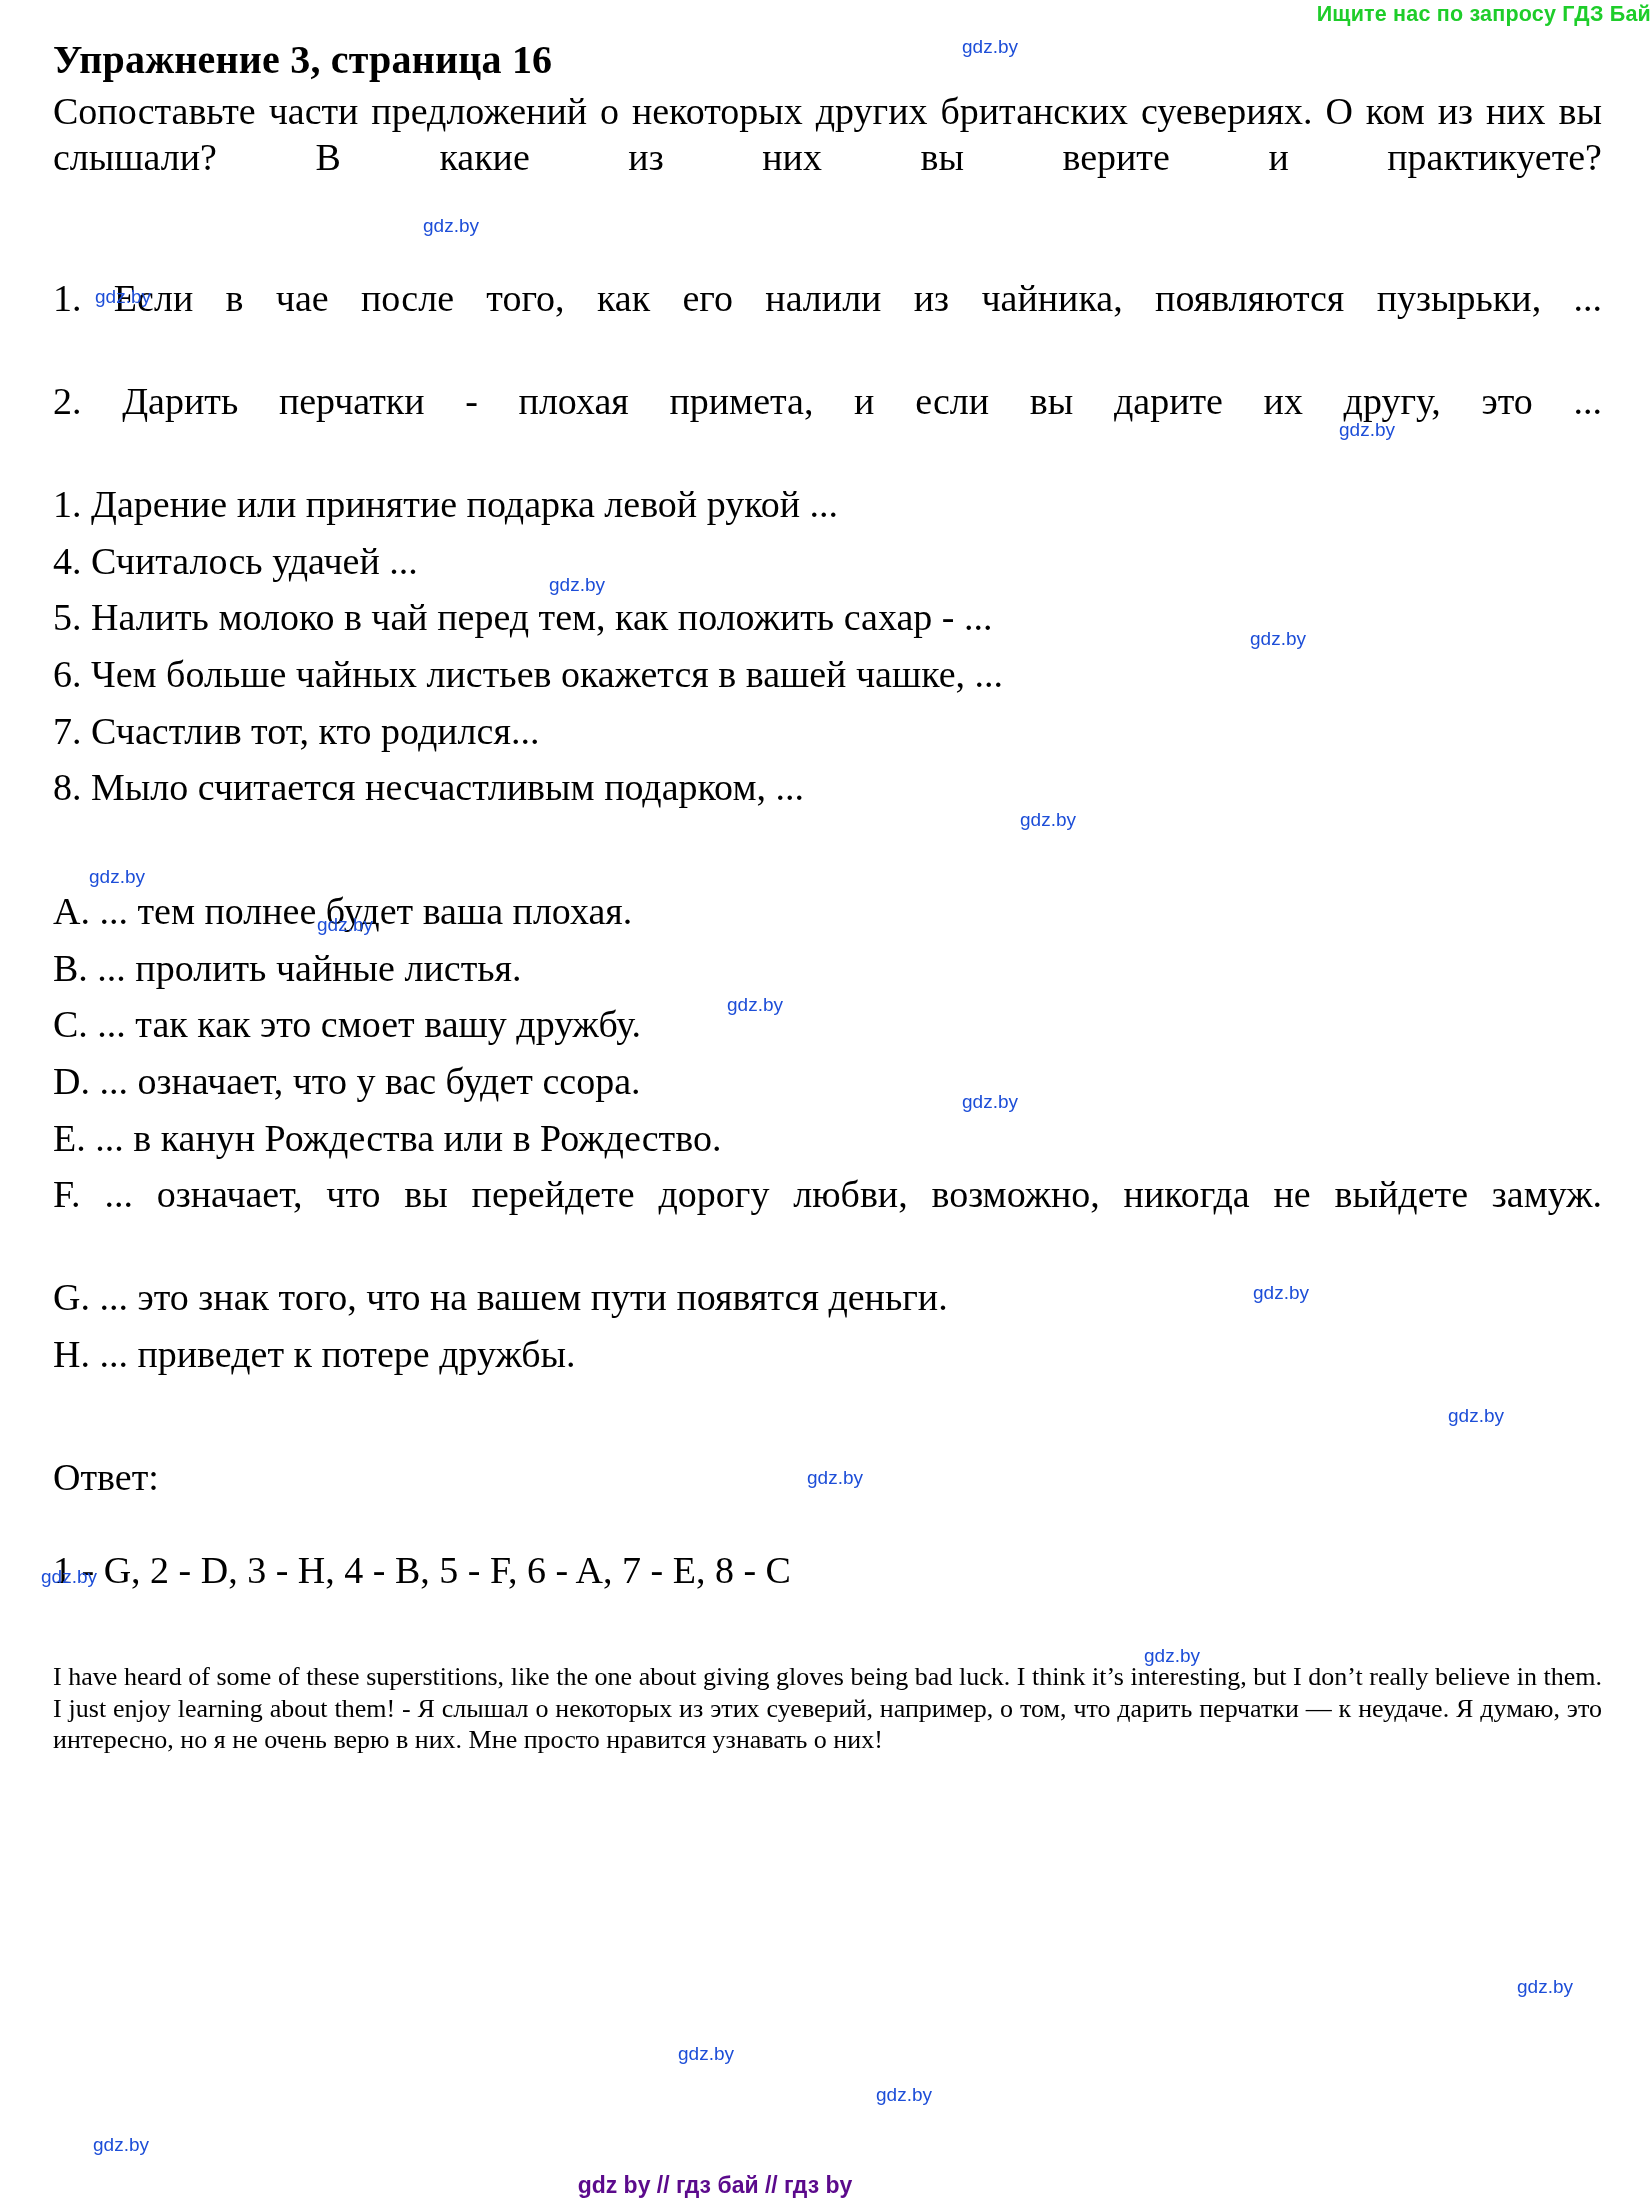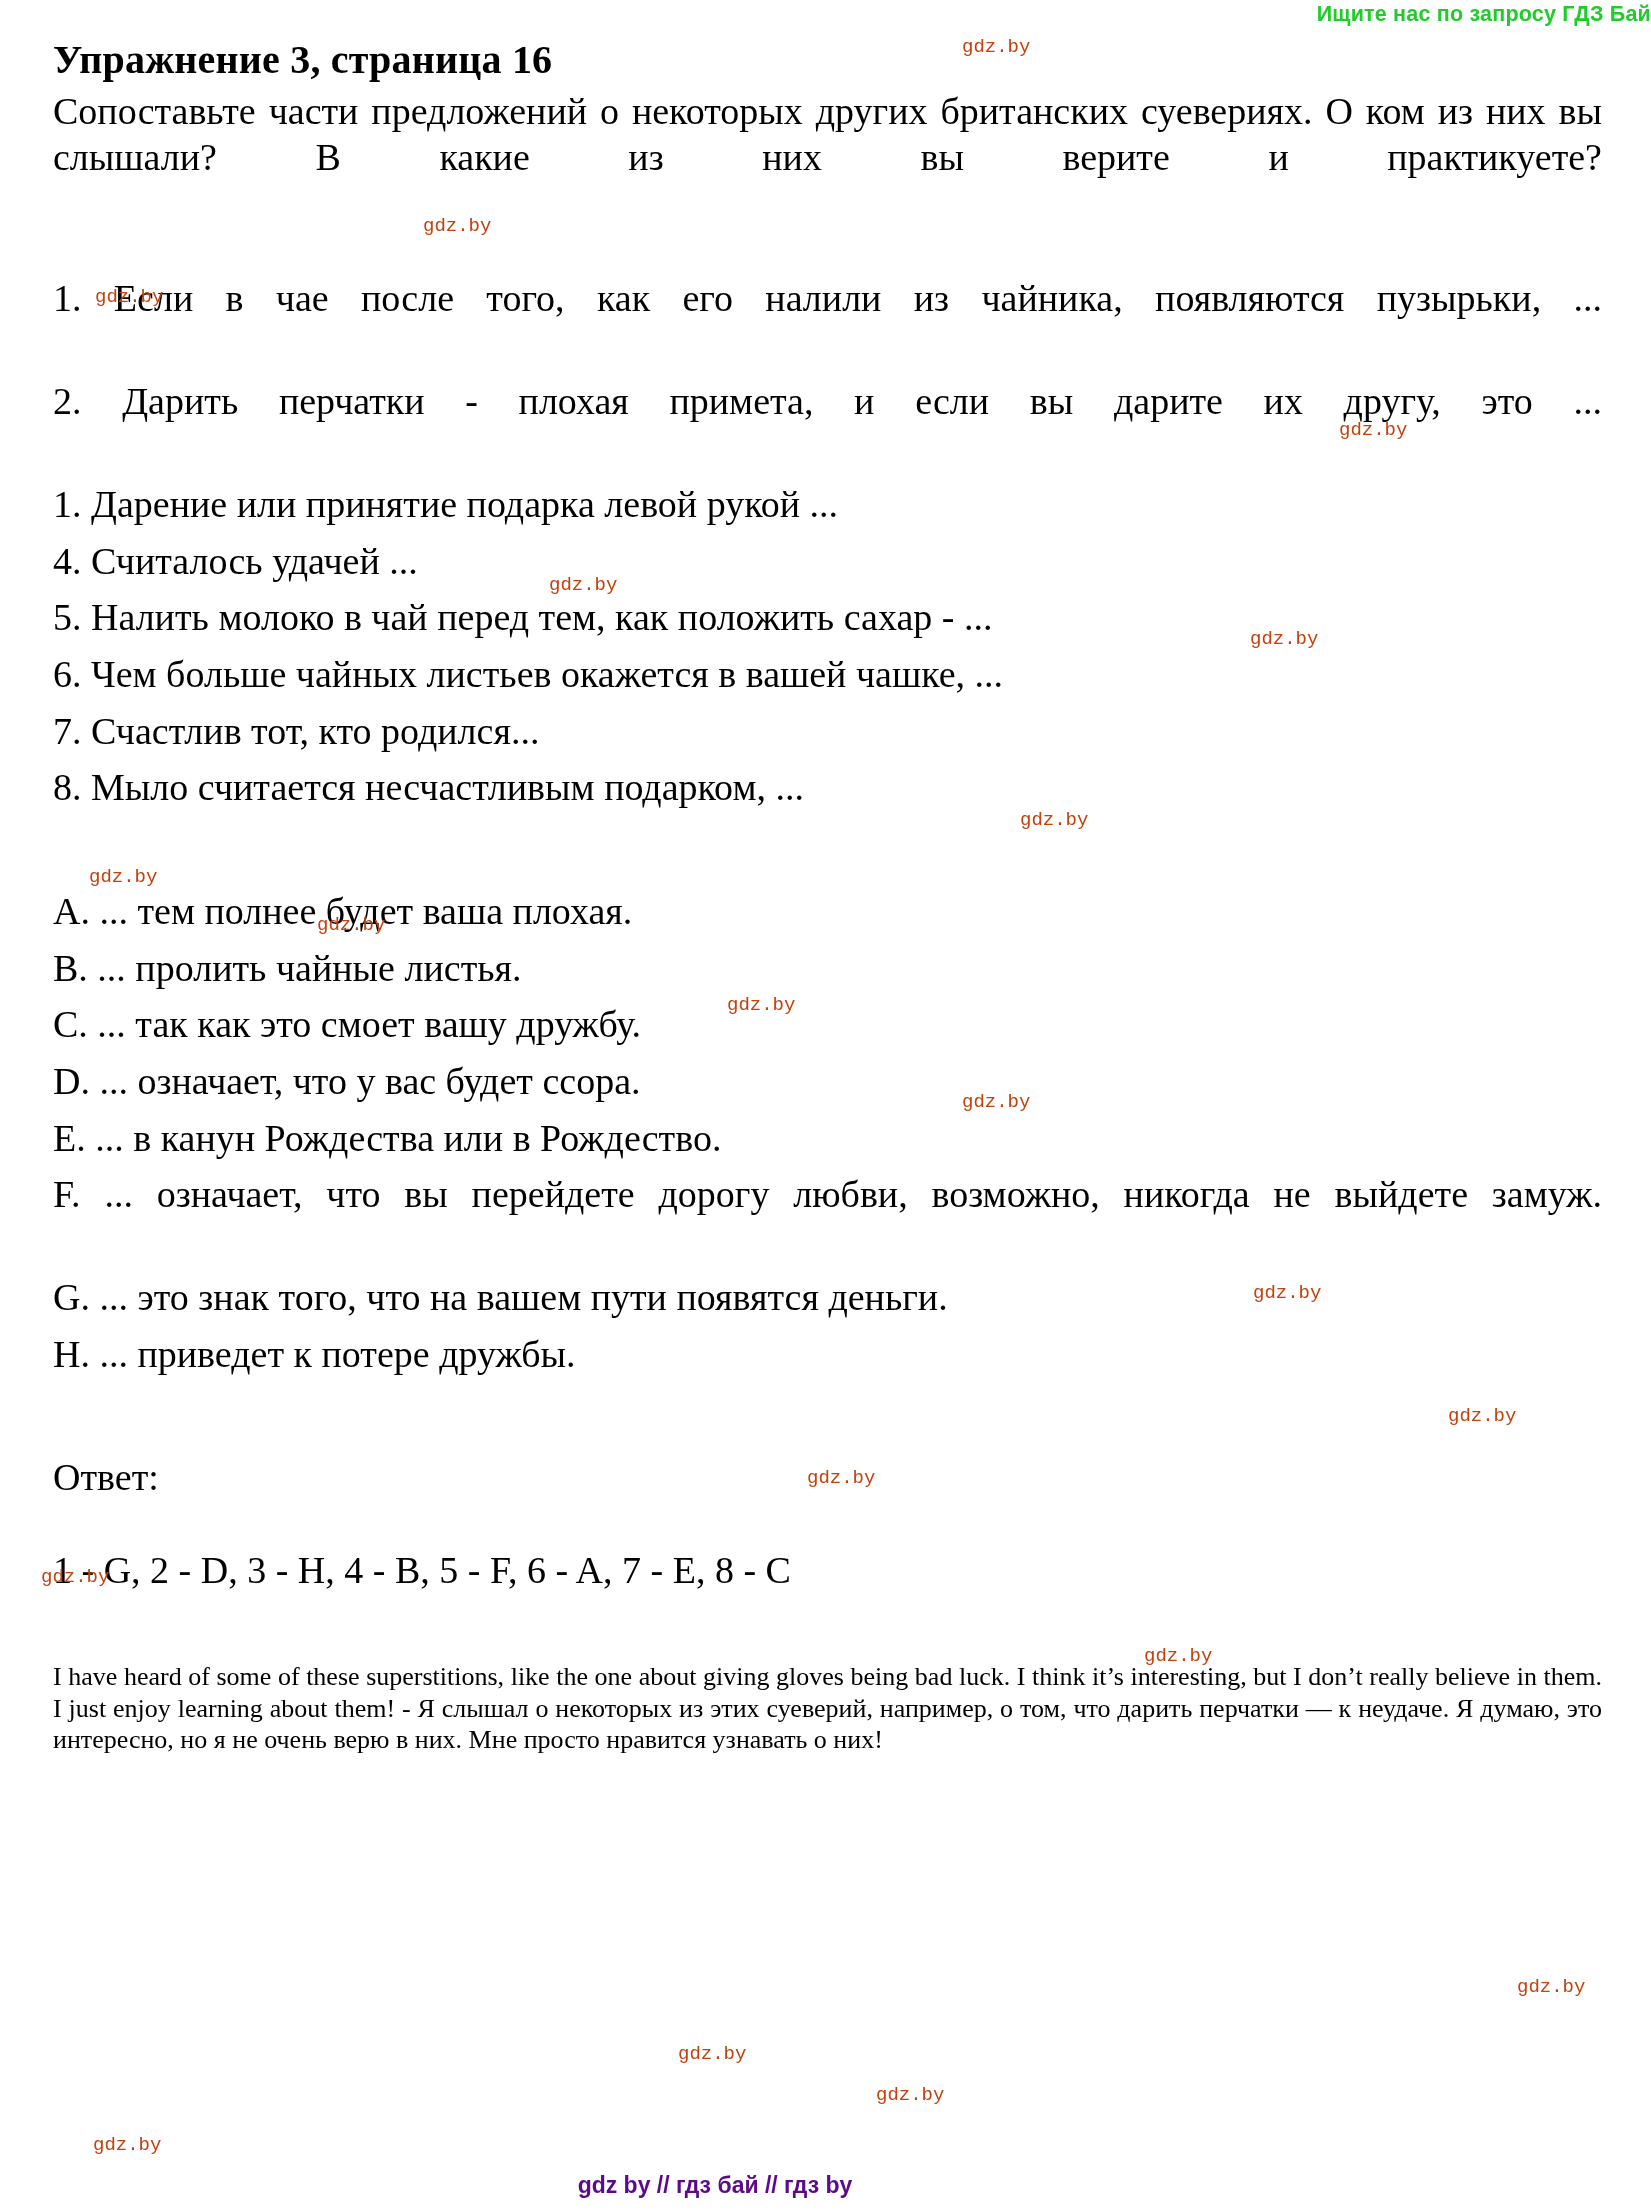--- a/index.html
+++ b/index.html
@@ -98,23 +98,23 @@
   .translation {
     font-size: 26px;
     line-height: 1.22;
     margin: 0;
     text-align: justify;
   }
 
   
   .wm {
     position: absolute;
-    font-family: Liberation Mono, monospace;
+    font-family: Liberation Sans, sans-serif;
     font-size: 19px;
-    color: #c2410c;
+    color: #1d4ed8;
     white-space: nowrap;
     pointer-events: none;
     user-select: none;
     text-align: right;
   }
 
   
   .footer {
     position: absolute;
     left: 0;

